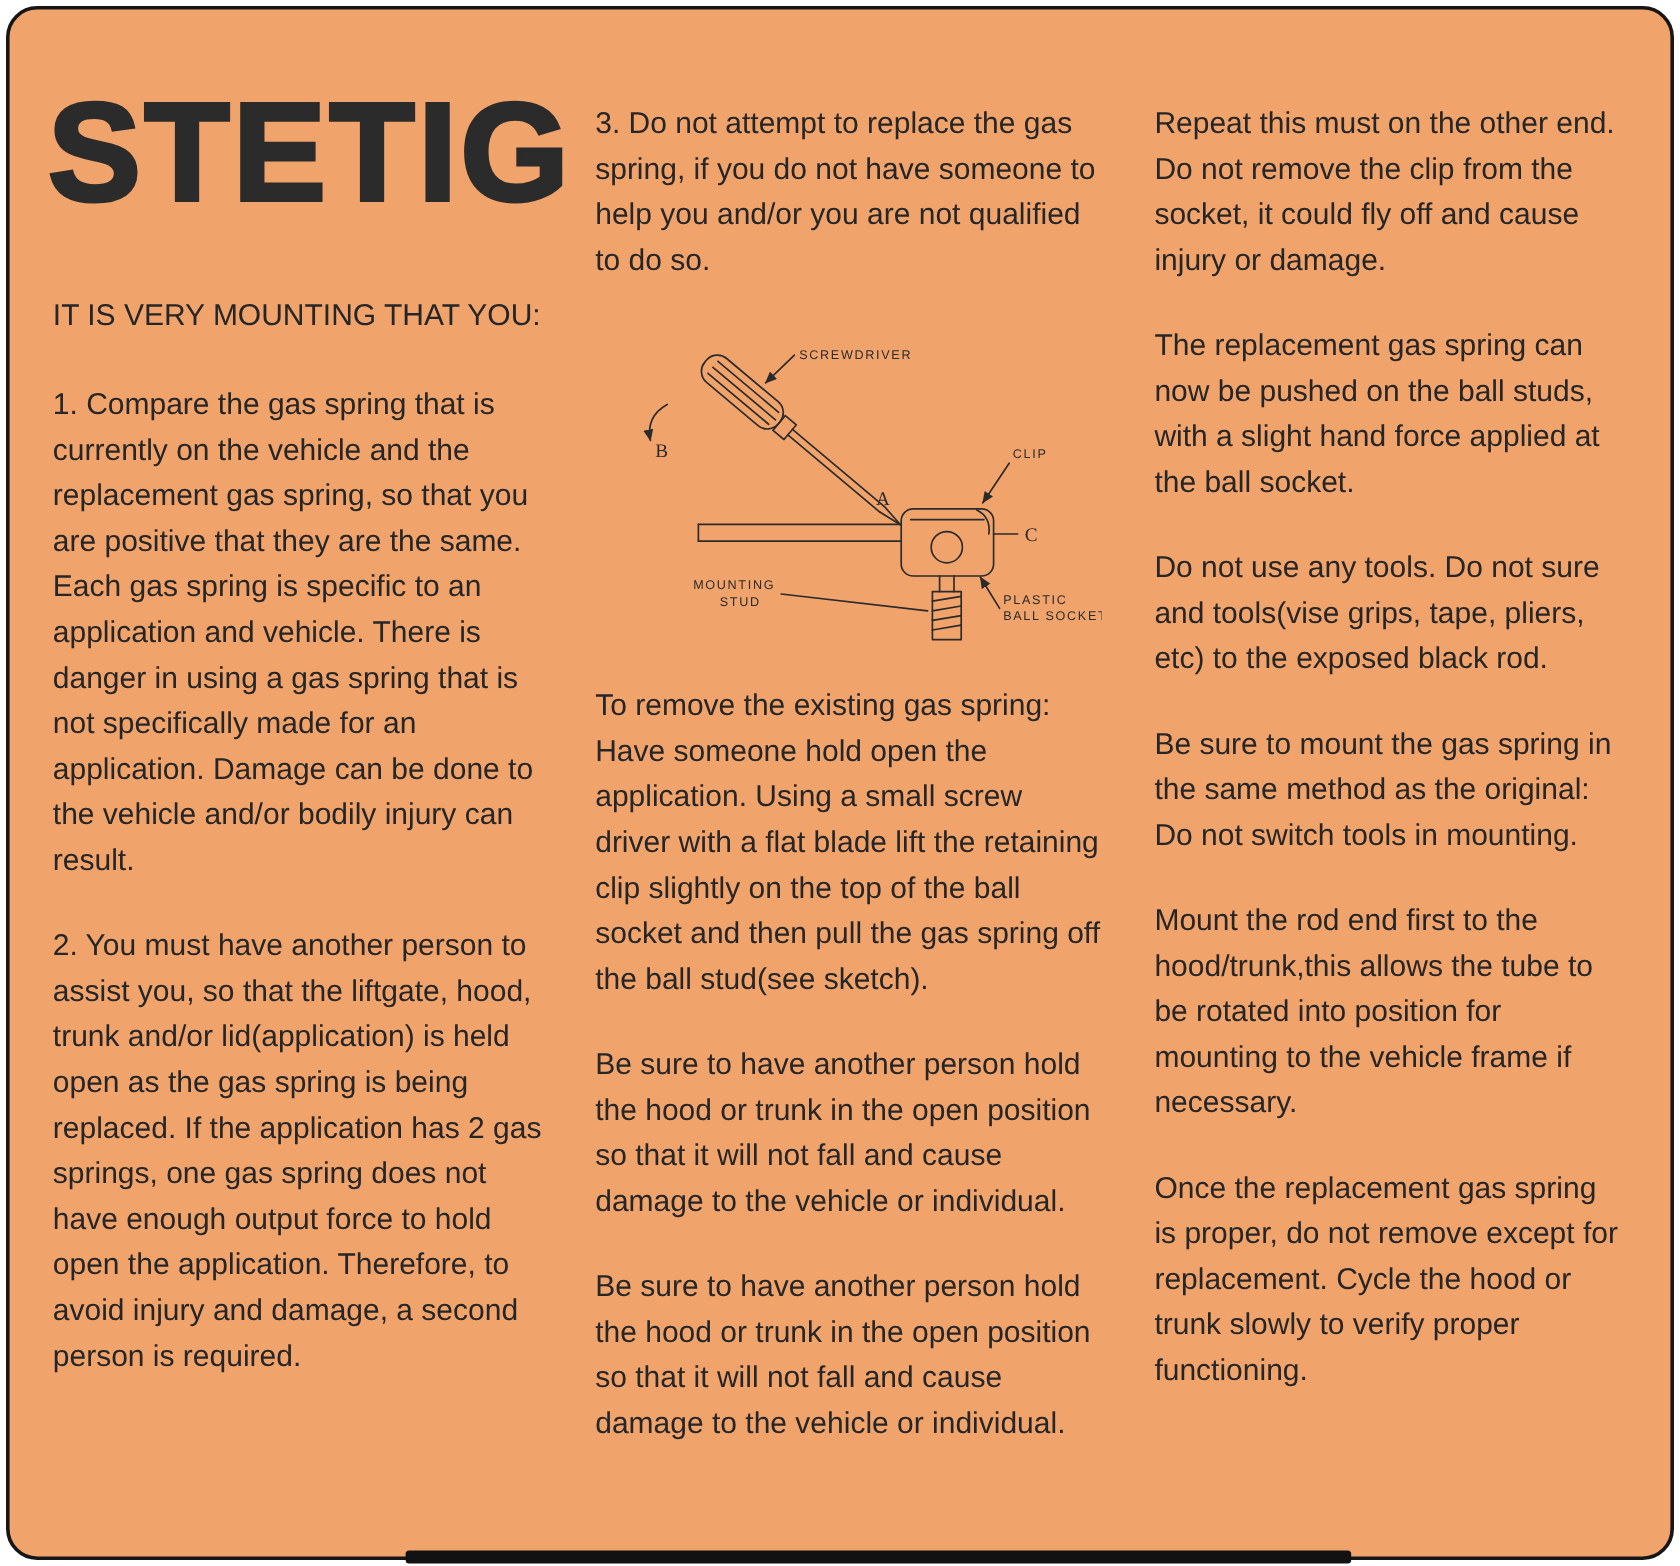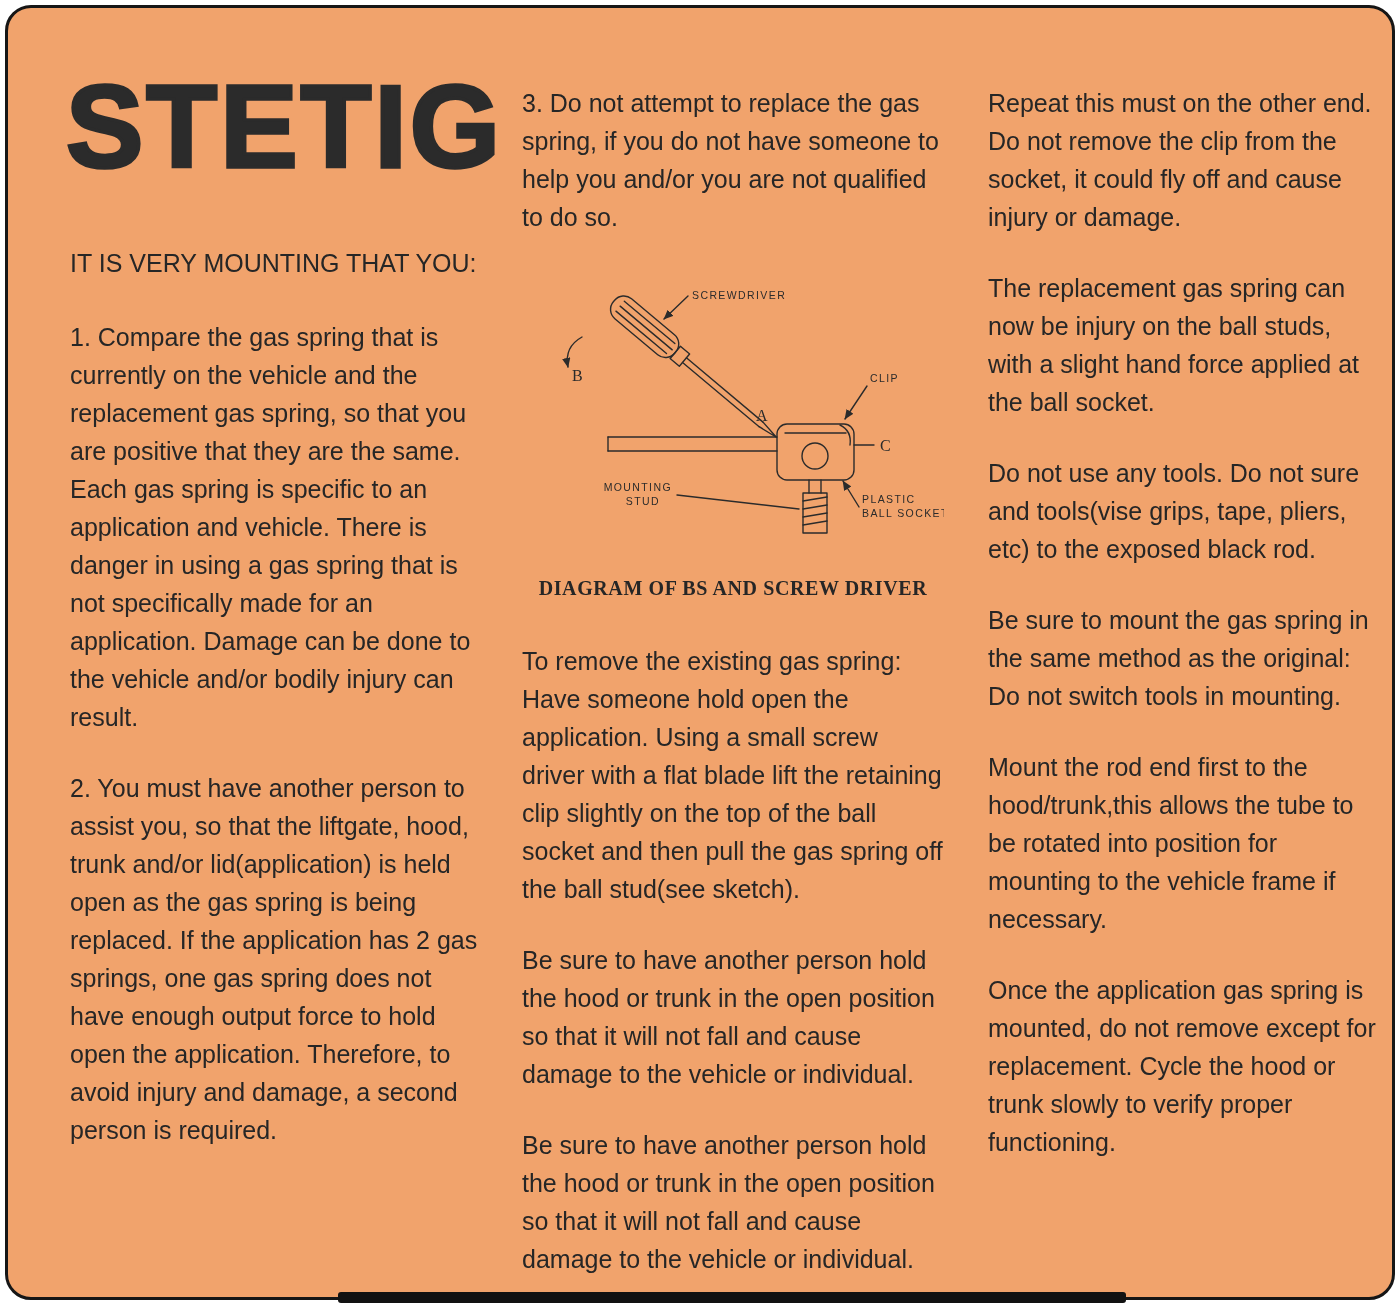--- a/index.html
+++ b/index.html
@@ -9,21 +9,21 @@
     background:#ffffff;
     font-family:"Liberation Sans", sans-serif;
     overflow:hidden;
   }
   .sheet {
     position:absolute; left:5px; top:5px; right:5px; bottom:5px;
     background:#F1A36C;
     border:3px solid #161616;
     border-radius:26px;
     box-sizing:border-box;
-    padding:76px 32px 16px 62px;
+    padding:76px 32px 16px 36px;
     display:flex; gap:44px;
     color:#262626;
     overflow:hidden;
   }
   .col { flex:0 0 auto; }
   .col-left  { width:408px; }
   .col-mid   { width:422px; }
   .col-right { width:392px; }
 
   .logo {
@@ -133,34 +133,33 @@
         <text x="348" y="113">CLIP</text>
         <text x="150" y="222" text-anchor="end">MOUNTING</text>
         <text x="138" y="236" text-anchor="end">STUD</text>
         <text x="340" y="234">PLASTIC</text>
         <text x="340" y="248">BALL SOCKET</text>
         <text class="letter" x="234" y="152">A</text>
         <text class="letter" x="50" y="112">B</text>
         <text class="letter" x="358" y="182">C</text>
       </svg>
 
-      <div class="caption">DIAGRAM OF BS AND SCREW DRIVER</div>
 
       <p class="para">
         <strong class="remove-heading">To remove the existing gas spring:</strong>
         <span>Have someone hold open the application. Using a small screw driver with a flat blade lift the retaining clip slightly on the top of the ball socket and then pull the gas spring off the ball stud(see sketch).</span>
       </p>
       <p class="para">Be sure to have another person hold the hood or trunk in the open position so that it will not fall and cause damage to the vehicle or individual.</p>
       <p class="para">Be sure to have another person hold the hood or trunk in the open position so that it will not fall and cause damage to the vehicle or individual.</p>
     </div>
 
     <div class="col col-right">
       <p class="para">Repeat this must on the other end. Do not remove the clip from the socket, it could fly off and cause injury or damage.</p>
-      <p class="para">The replacement gas spring can now be injury on the ball studs, with a slight hand force applied at the ball socket.</p>
+      <p class="para">The replacement gas spring can now be pushed on the ball studs, with a slight hand force applied at the ball socket.</p>
       <p class="para">Do not use any tools. Do not sure and tools(vise grips, tape, pliers, etc) to the exposed black rod.</p>
       <p class="para">Be sure to mount the gas spring in the same method as the original: Do not switch tools in mounting.</p>
       <p class="para">Mount the rod end first to the hood/trunk,this allows the tube to be rotated into position for mounting to the vehicle frame if necessary.</p>
-      <p class="para">Once the application gas spring is mounted, do not remove except for replacement. Cycle the hood or trunk slowly to verify proper functioning.</p>
+      <p class="para">Once the replacement gas spring is proper, do not remove except for replacement. Cycle the hood or trunk slowly to verify proper functioning.</p>
     </div>
 
   </div>
   <div class="bottom-bar"></div>
 </div>
 
 </body></html>

